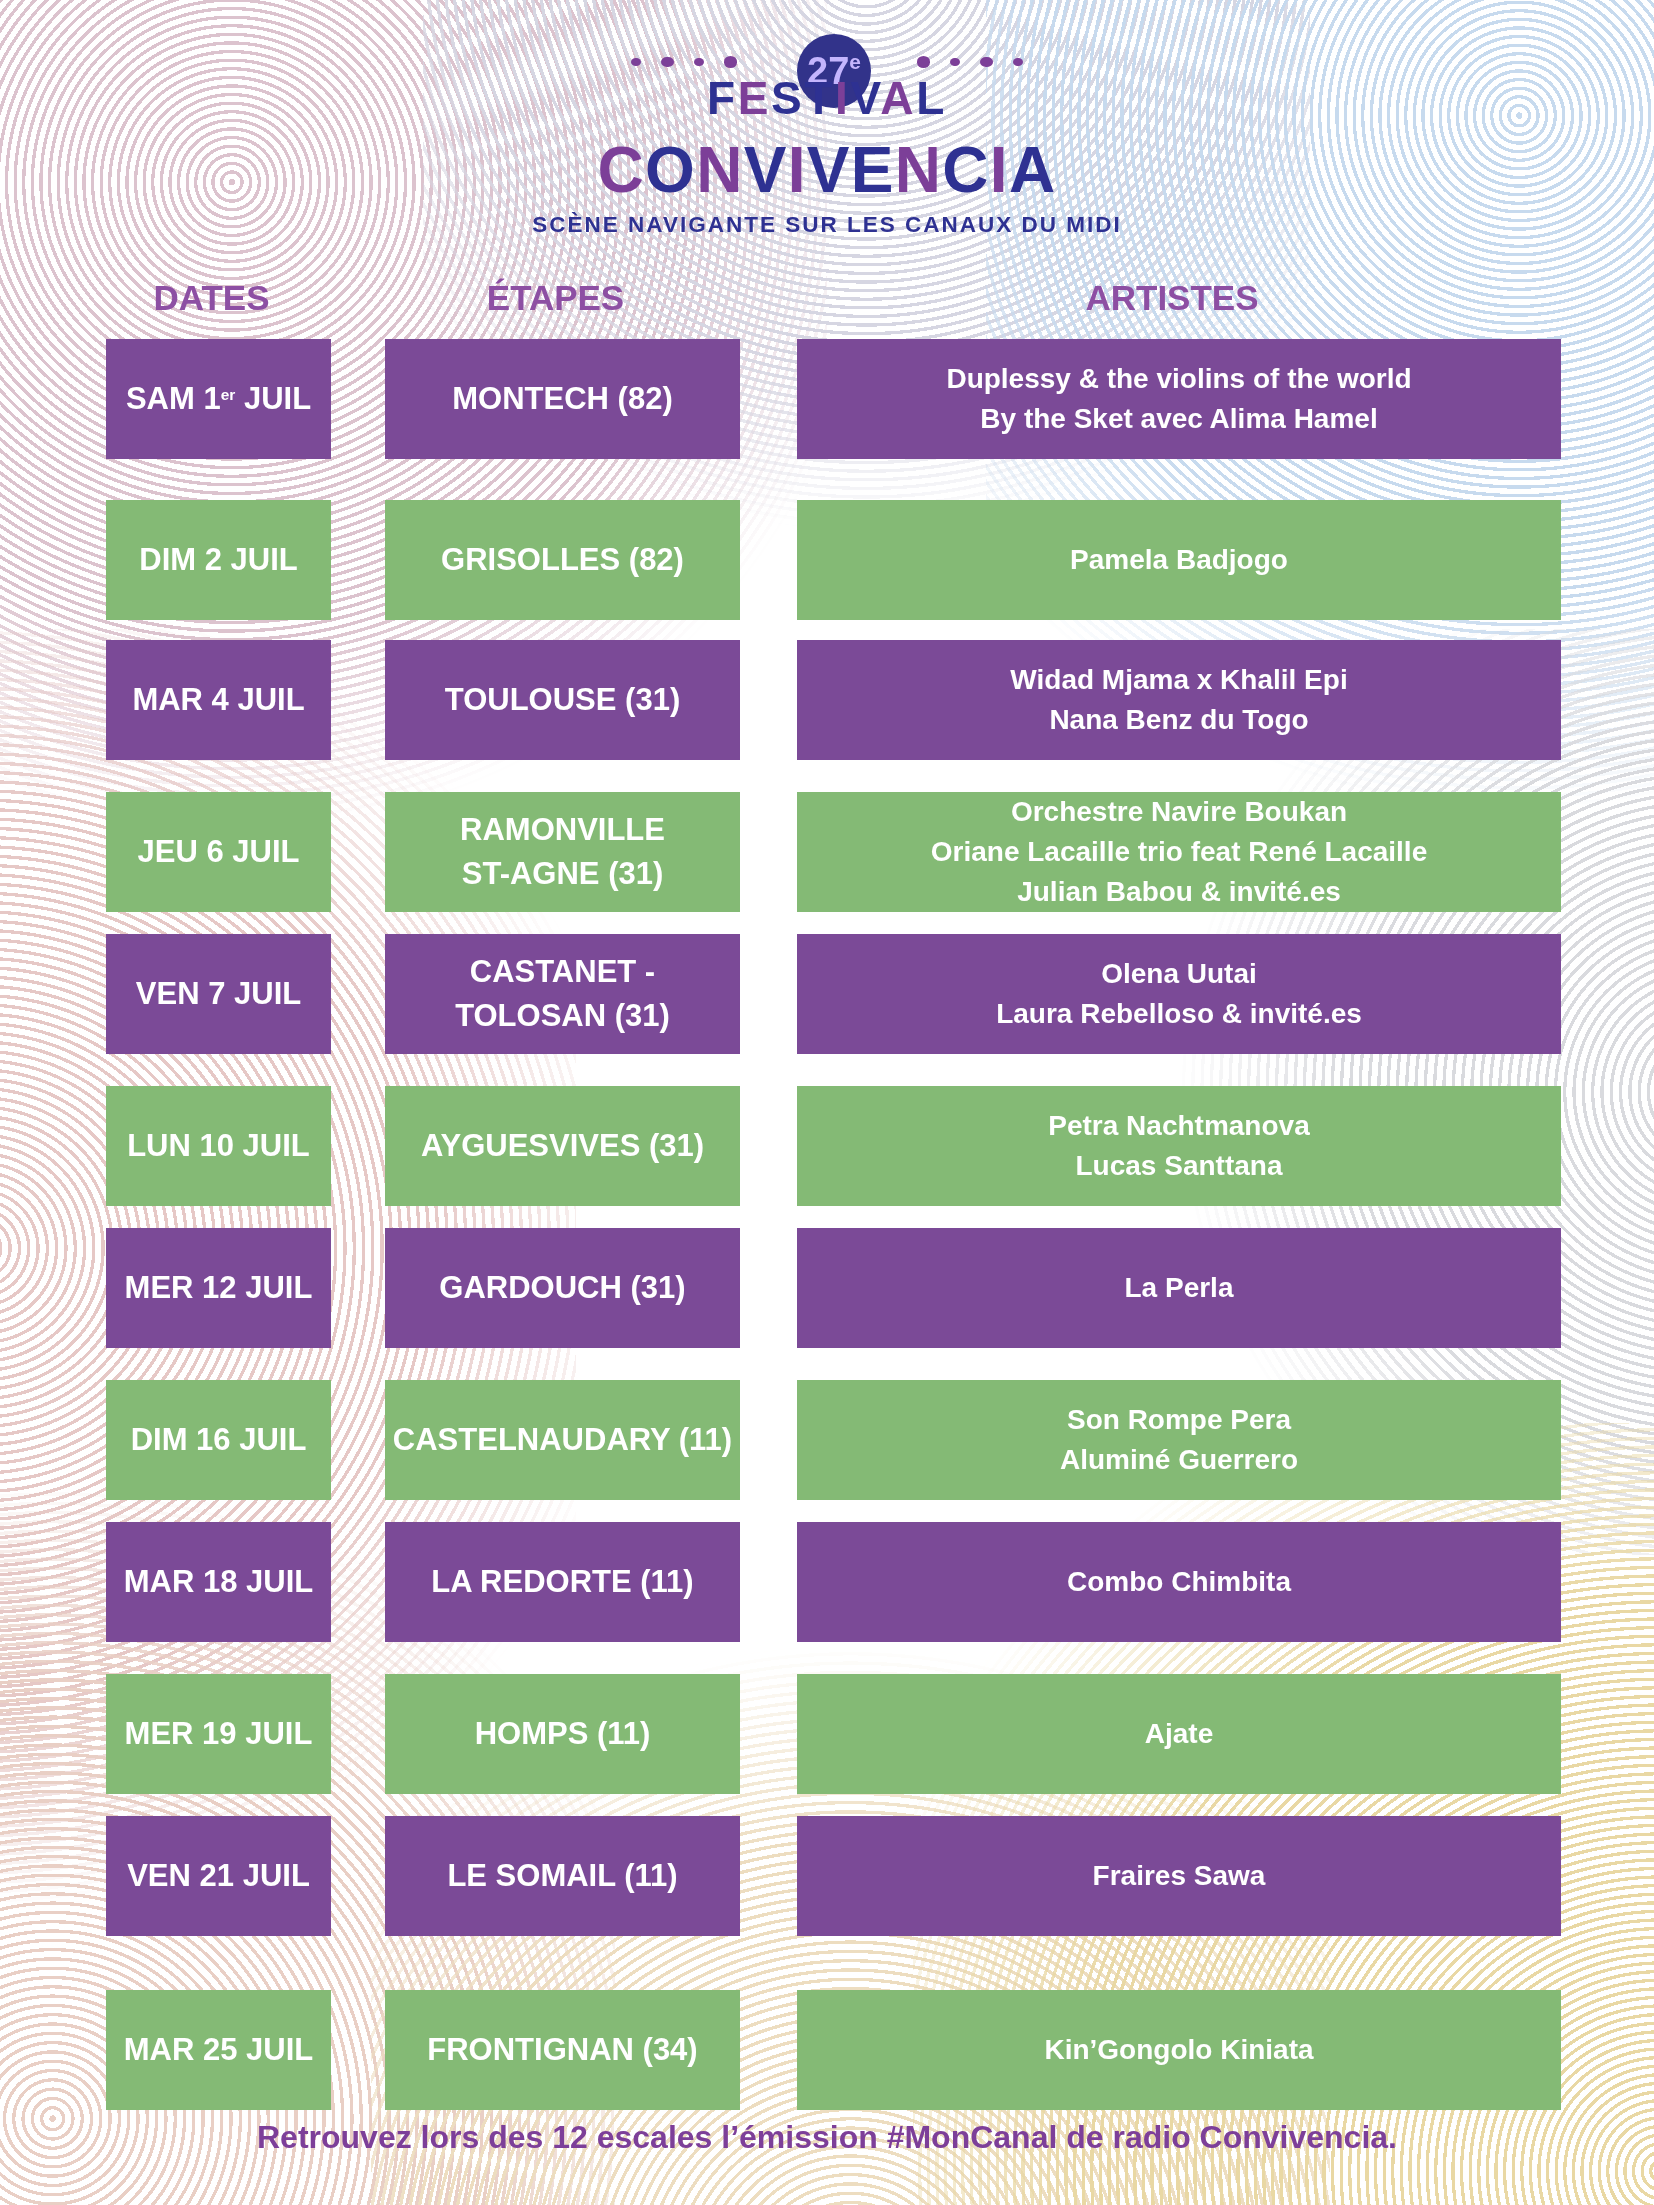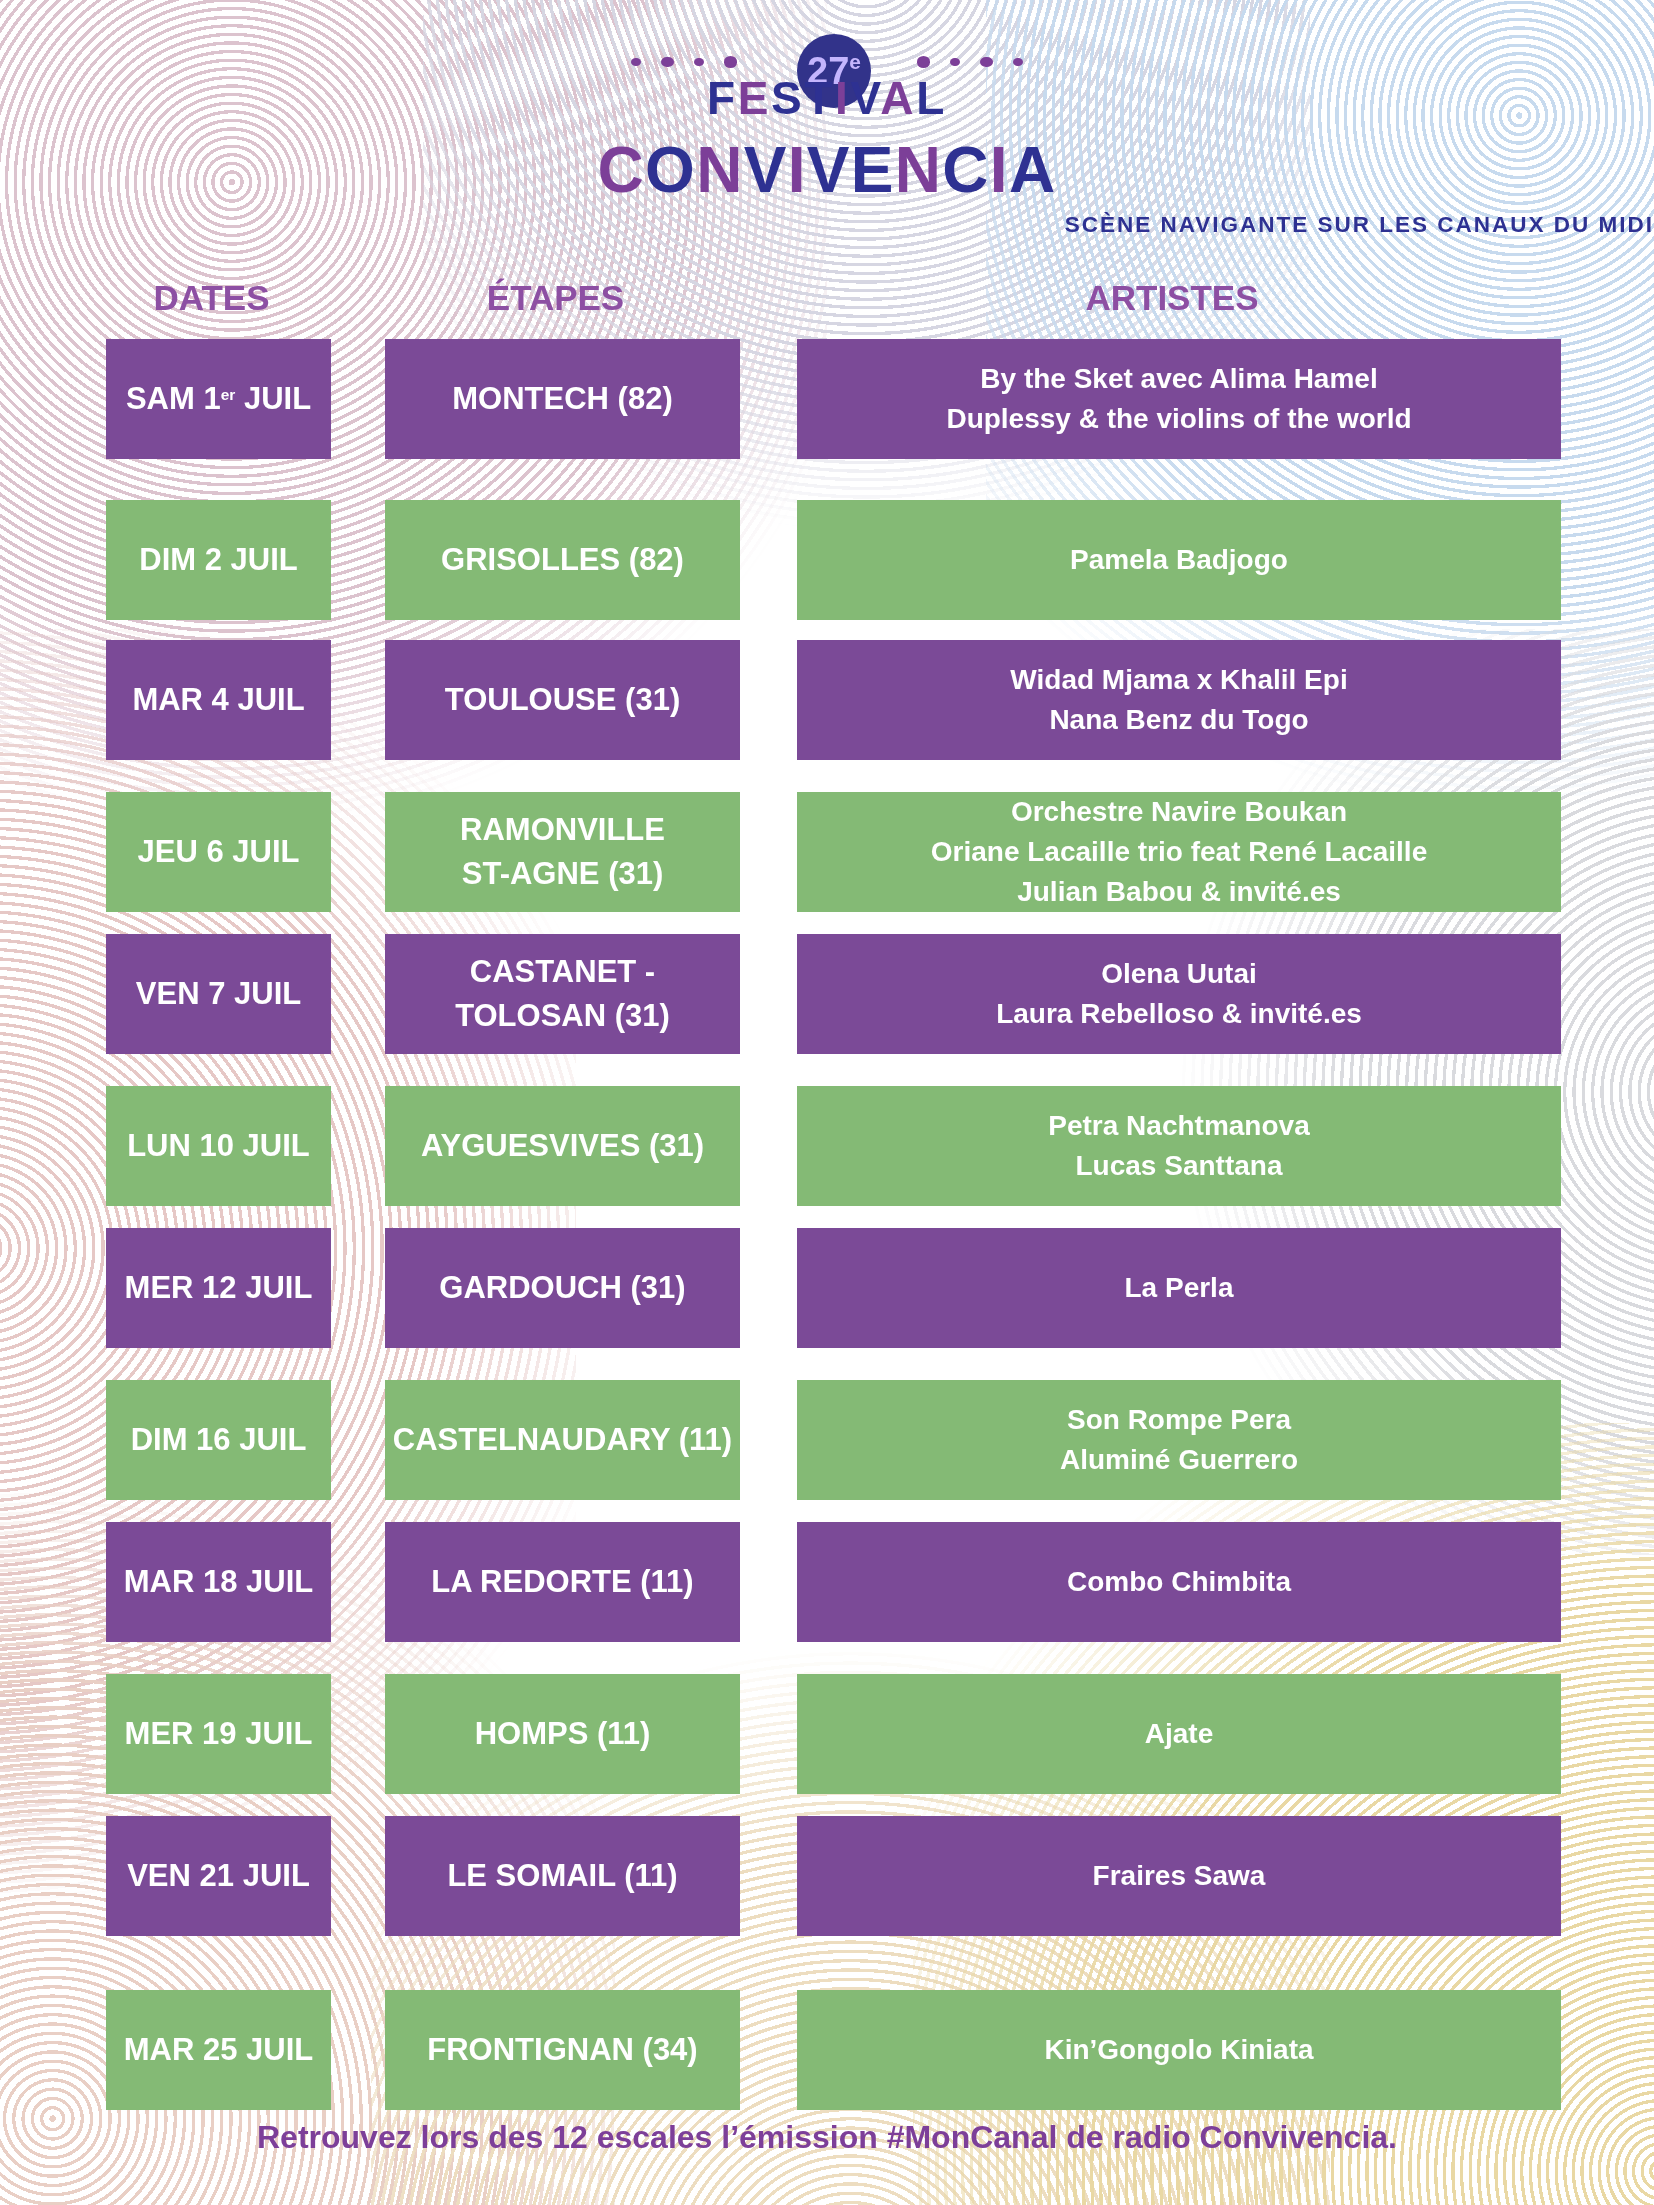--- a/index.html
+++ b/index.html
@@ -52,21 +52,21 @@
   .dots-right{left:917px;}
   .dot{display:inline-block;border-radius:50%;background:#7c3f98;}
   .dot.d1{width:10px;height:8.6px;}
   .dot.d2{width:12.6px;height:10.6px;}
   .dot.d3{width:10px;height:8.6px;}
   .dot.d4{width:13.2px;height:11.2px;}
   .title{position:absolute;left:0;width:100%;text-align:center;font-weight:bold;line-height:1;}
   .title-1{top:75px;font-size:46px;letter-spacing:2.6px;}
   .title-2{top:138px;font-size:64px;letter-spacing:1.3px;}
   .lb{color:#2e3192;} .lp{color:#7c3f98;}
-  .tagline{position:absolute;left:0;top:212px;width:100%;text-align:right;
+  .tagline{position:absolute;left:0;top:212px;width:100%;text-align:center;
     font-weight:bold;font-size:22.5px;letter-spacing:2px;color:#2e3192;}
 
   
   .col-h{position:absolute;top:278px;height:40px;text-align:center;
     font-weight:bold;font-size:35px;color:#8d4fa3;z-index:2;}
   .col-h.c1{left:99px;width:225px;}
   .col-h.c2{left:378px;width:355px;}
   .col-h.c3{left:790px;width:764px;}
 
   
@@ -129,22 +129,22 @@
 
     <div class="row" style="top:339px">
       <div class="box box-date">
           <div><span>SAM 1</span><sup>er</sup><span> JUIL</span></div>
         </div>
       <div class="box box-stage">
           <div>MONTECH (82)</div>
           <div></div>
         </div>
       <div class="box box-artists">
+          <div>Duplessy &amp; the violins of the world</div>
           <div>By the Sket avec Alima Hamel</div>
-          <div>Duplessy &amp; the violins of the world</div>
           <div></div>
         </div>
     </div>
 
     <div class="row" style="top:500px">
       <div class="box box-date">
           <div><span>DIM 2 JUIL</span><sup></sup><span></span></div>
         </div>
       <div class="box box-stage">
           <div>GRISOLLES (82)</div>

